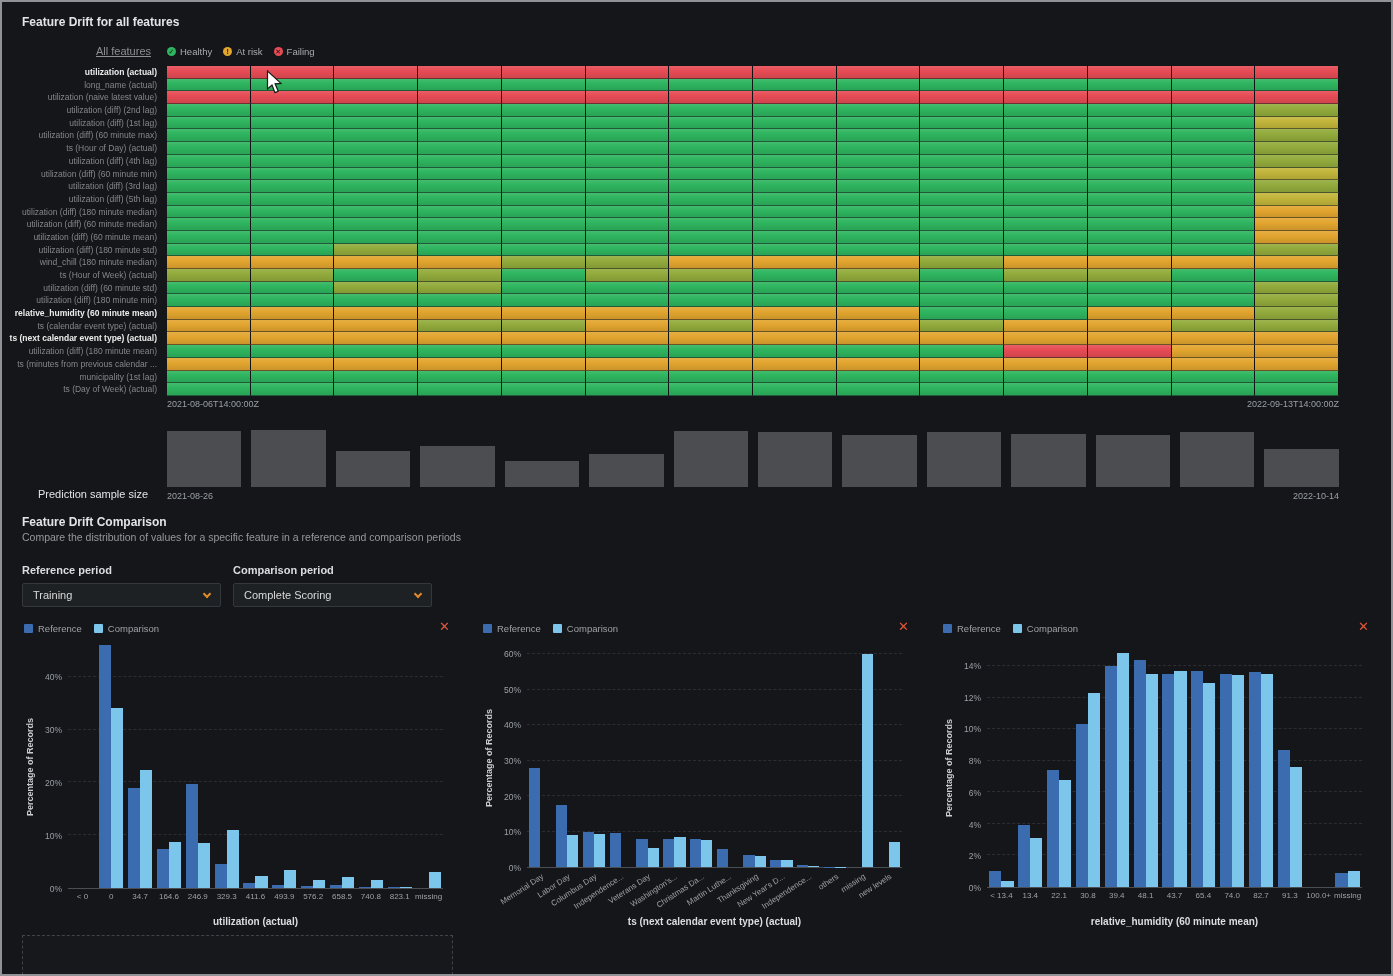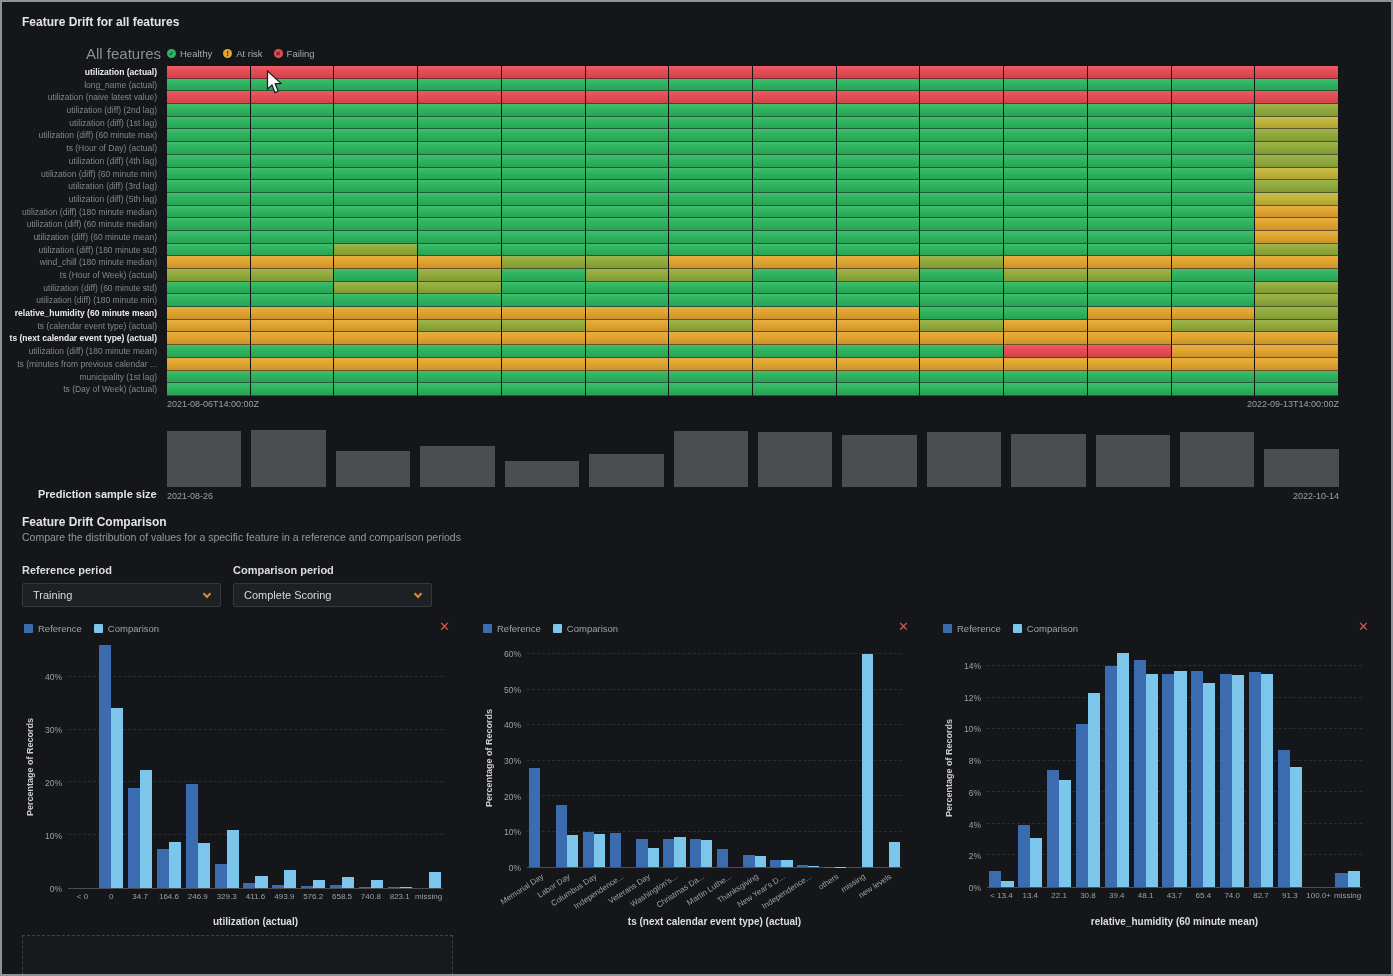--- a/index.html
+++ b/index.html
@@ -5,38 +5,38 @@
   * { margin:0; padding:0; box-sizing:border-box; }
   html,body { background:#0a0b0d; }
   body { font-family:"Liberation Sans","DejaVu Sans",sans-serif; }
   #frame { position:relative; width:1393px; height:976px; background:#141619; border:2px solid #8f9296; overflow:hidden; }
   .abs { position:absolute; }
   .panel-title { font-size:12px; font-weight:bold; color:#e3e4e6; }
   .subtitle { font-size:10.5px; color:#96989c; }
 
   
   .legend-row { display:flex; align-items:center; }
-  .scope { width:165px; padding-right:6px; text-align:right; font-size:15px; color:#8d8f93; }
+  .scope { width:165px; padding-right:16px; text-align:right; font-size:11px; color:#8d8f93;text-decoration:underline; }
   .status-legend { display:flex; gap:11px; font-size:9.5px; color:#a9abae; align-items:center; }
   .leg-item { display:inline-flex; align-items:center; gap:4px; }
   .leg-dot { width:9px; height:9px; border-radius:50%; color:#141619; font-size:7px; line-height:9px; text-align:center; font-weight:bold; }
 
   
   .hm-row { display:flex; height:12.7px; }
   .hm-label { width:165px; padding-right:10px; text-align:right; font-size:8.5px; color:#85878b; line-height:12.5px; white-space:nowrap; overflow:hidden; }
   .hm-label.bold { color:#eceded; font-weight:bold; }
   .hm-cells { flex:1; display:flex; margin-right:52px; }
   .hm-cell { flex:1; border-right:1px solid #101214; border-bottom:1px solid rgba(8,10,12,0.55);
              background-image:linear-gradient(180deg, rgba(255,255,255,0.10), rgba(255,255,255,0) 40%, rgba(0,0,0,0.10)); }
   .hm-axis { display:flex; justify-content:space-between; font-size:9px; color:#9aa0a6; }
 
   
   #sample-bars { display:flex; align-items:flex-end; gap:10px; }
   .ss-bar { flex:1; }
-  .ss-label { font-size:11px; font-weight:bold; color:#e3e4e6;padding-left:16px; }
+  .ss-label { font-size:11px; font-weight:normal; color:#e3e4e6;padding-left:16px; }
   .ss-dates { display:flex; justify-content:space-between; font-size:9px; color:#9aa0a6; }
 
   
   .dd-group { width:199px; }
   .dd-label { font-size:11px; font-weight:bold; color:#dcdde0; margin-bottom:7px; }
   .dd { height:24px; background:#1e2124; border:1px solid #34373c; border-radius:2px; display:flex; align-items:center;
         justify-content:space-between; padding:0 10px; font-size:11px; color:#d8d9da; cursor:pointer; }
   .chev { width:6px; height:6px; border-right:2px solid #e08a2b; border-bottom:2px solid #e08a2b; transform:rotate(45deg); margin-top:-3px; }
 
   

